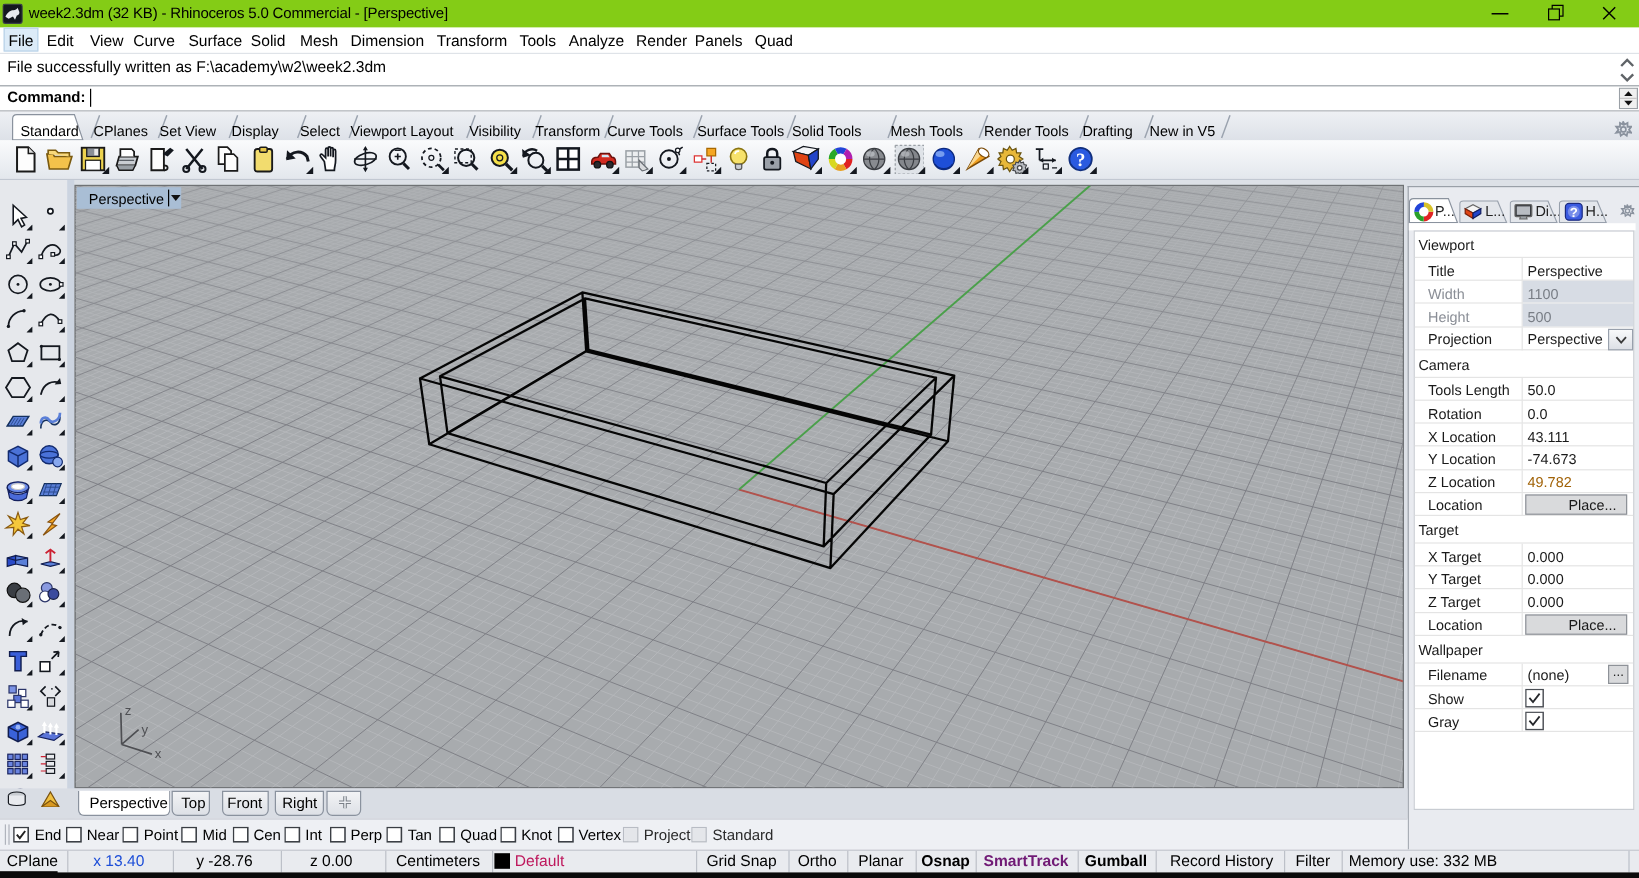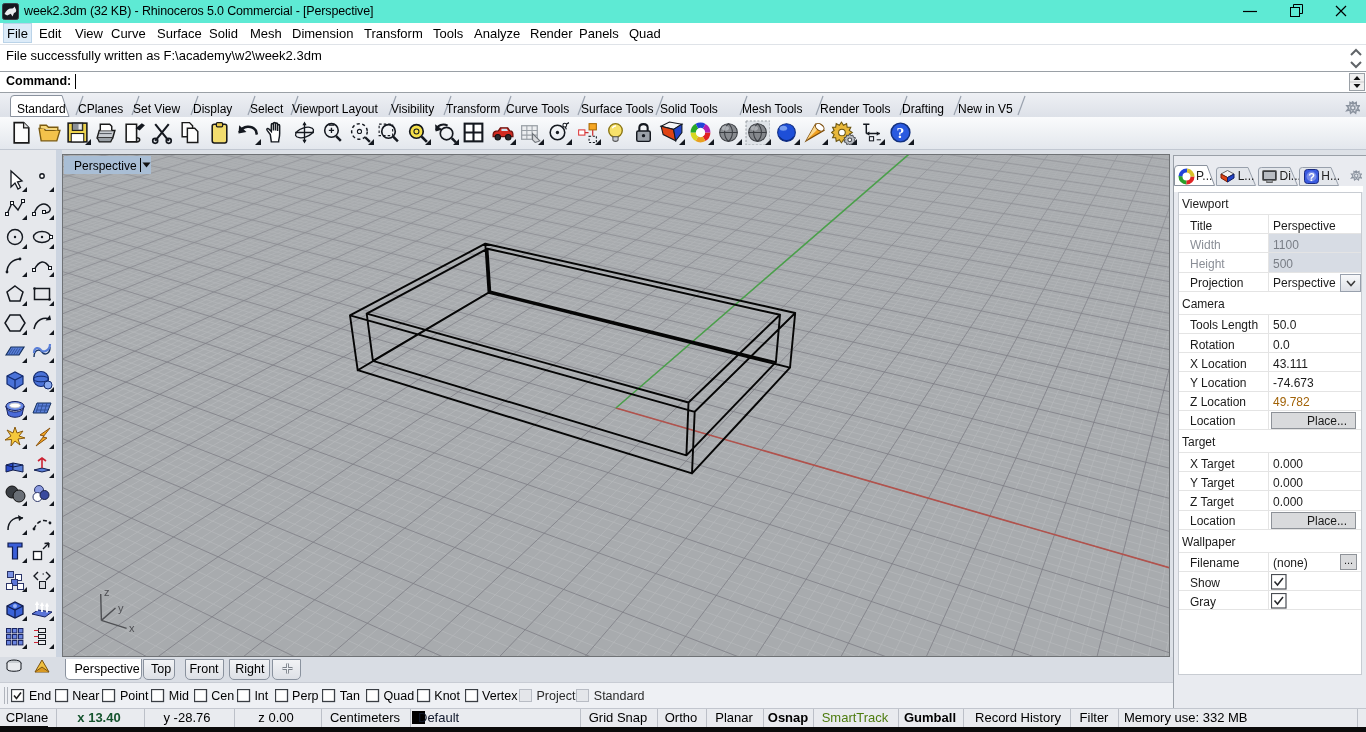--- a/index.html
+++ b/index.html
@@ -1,19 +1,19 @@
 <!DOCTYPE html>
 <html><head><meta charset="utf-8"><title>w</title><style>
 *{margin:0;padding:0;box-sizing:border-box}
 html,body{width:1366px;height:732px;overflow:hidden}
 body{font-family:"Liberation Sans",sans-serif;background:#fff;position:relative}
 .abs{position:absolute}
 .txt{position:absolute;white-space:nowrap}
 </style></head><body>
-<div class="abs" style="left:0;top:0;width:1366px;height:23px;background:#5eead4">
+<div class="abs" style="left:0;top:0;width:1366px;height:23px;background:#84cc16">
 <svg class="abs" style="left:2px;top:3px" width="17" height="17">
       <rect x="0.5" y="0.5" width="16" height="16" rx="2" fill="#14181f" stroke="#3a3f49"></rect>
       <path d="M2.5 11 C4 7.5 6.5 5.5 9 5.5 C11 5.5 12 4.5 12.6 3.4 L14 6.5 C14.6 8 13.8 9.5 12 10 L10.5 13.5 L8.8 10.8 L5.2 12.6 Z" fill="#e8eaee"></path>
     </svg>
 <div class="txt" style="left:24px;top:4px;font-size:12.5px;letter-spacing:-0.15px;color:#000">week2.3dm (32 KB) - Rhinoceros 5.0 Commercial - [Perspective]</div>
 <svg class="abs" style="left:1240px;top:0" width="126" height="23">
       <path d="M3 11.5 H17" stroke="#000" stroke-width="1.2"></path>
       <rect x="50.5" y="7.5" width="9" height="9" fill="none" stroke="#000"></rect>
       <path d="M53.5 7.5 V4.5 H62.5 V13.5 H59.5" fill="none" stroke="#000"></path>
       <path d="M96 6 L106 16 M106 6 L96 16" stroke="#000" stroke-width="1.2"></path>
@@ -872,28 +872,28 @@
 <div class="abs" style="left:657.0px;top:709px;width:1px;height:18px;background:#bcc0c8"></div>
 <div class="abs" style="left:705.5px;top:709px;width:1px;height:18px;background:#bcc0c8"></div>
 <div class="abs" style="left:763.0px;top:709px;width:1px;height:18px;background:#bcc0c8"></div>
 <div class="abs" style="left:813.0px;top:709px;width:1px;height:18px;background:#bcc0c8"></div>
 <div class="abs" style="left:898.0px;top:709px;width:1px;height:18px;background:#bcc0c8"></div>
 <div class="abs" style="left:963.0px;top:709px;width:1px;height:18px;background:#bcc0c8"></div>
 <div class="abs" style="left:1070.0px;top:709px;width:1px;height:18px;background:#bcc0c8"></div>
 <div class="abs" style="left:1118.0px;top:709px;width:1px;height:18px;background:#bcc0c8"></div>
 <div class="abs" style="left:1357.0px;top:709px;width:1px;height:18px;background:#bcc0c8"></div>
 <div class="txt" style="left:27px;top:710px;font-size:13px;color:#000;font-weight:normal;transform:translateX(-50%)">CPlane</div>
-<div class="txt" style="left:99px;top:710px;font-size:13px;color:#14532d;font-weight:bold;transform:translateX(-50%)">x 13.40</div>
+<div class="txt" style="left:99px;top:710px;font-size:13px;color:#1d4ed8;font-weight:normal;transform:translateX(-50%)">x 13.40</div>
 <div class="txt" style="left:187px;top:710px;font-size:13px;color:#000;font-weight:normal;transform:translateX(-50%)">y -28.76</div>
 <div class="txt" style="left:276px;top:710px;font-size:13px;color:#000;font-weight:normal;transform:translateX(-50%)">z 0.00</div>
 <div class="txt" style="left:365px;top:710px;font-size:13px;color:#000;font-weight:normal;transform:translateX(-50%)">Centimeters</div>
 <div class="txt" style="left:618px;top:710px;font-size:13px;color:#000;font-weight:normal;transform:translateX(-50%)">Grid Snap</div>
 <div class="txt" style="left:681px;top:710px;font-size:13px;color:#000;font-weight:normal;transform:translateX(-50%)">Ortho</div>
 <div class="txt" style="left:734px;top:710px;font-size:13px;color:#000;font-weight:normal;transform:translateX(-50%)">Planar</div>
 <div class="txt" style="left:788px;top:710px;font-size:13px;color:#000;font-weight:bold;transform:translateX(-50%)">Osnap</div>
-<div class="txt" style="left:855px;top:710px;font-size:13px;color:#4d7c0f;font-weight:normal;transform:translateX(-50%)">SmartTrack</div>
+<div class="txt" style="left:855px;top:710px;font-size:13px;color:#701a75;font-weight:bold;transform:translateX(-50%)">SmartTrack</div>
 <div class="txt" style="left:930px;top:710px;font-size:13px;color:#000;font-weight:bold;transform:translateX(-50%)">Gumball</div>
 <div class="txt" style="left:1018px;top:710px;font-size:13px;color:#000;font-weight:normal;transform:translateX(-50%)">Record History</div>
 <div class="txt" style="left:1094px;top:710px;font-size:13px;color:#000;font-weight:normal;transform:translateX(-50%)">Filter</div>
 <div class="abs" style="left:412px;top:711px;width:13px;height:13px;background:#000"></div>
-<div class="txt" style="left:418px;top:710px;font-size:13px;color:#0f172a">Default</div>
+<div class="txt" style="left:429px;top:710px;font-size:13px;color:#be185d">Default</div>
 <div class="txt" style="left:1124px;top:710px;font-size:13px;color:#000">Memory use: 332 MB</div>
 <div class="abs" style="left:0;top:726px;width:48px;height:6px;background:#0b0b0b"></div>
 <div class="abs" style="left:0;top:727px;width:1366px;height:5px;background:#0b0b0b"></div>
 </body></html>

